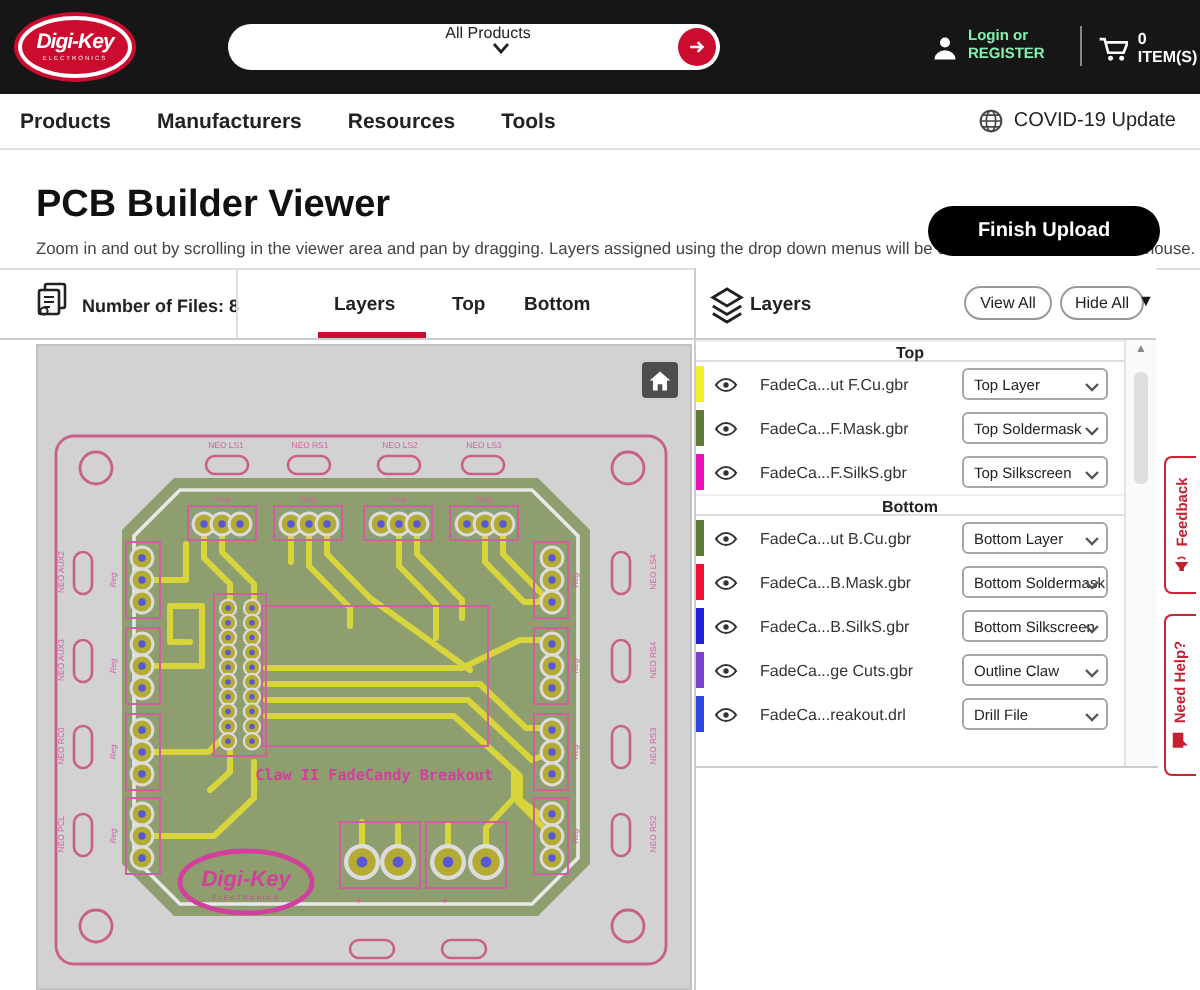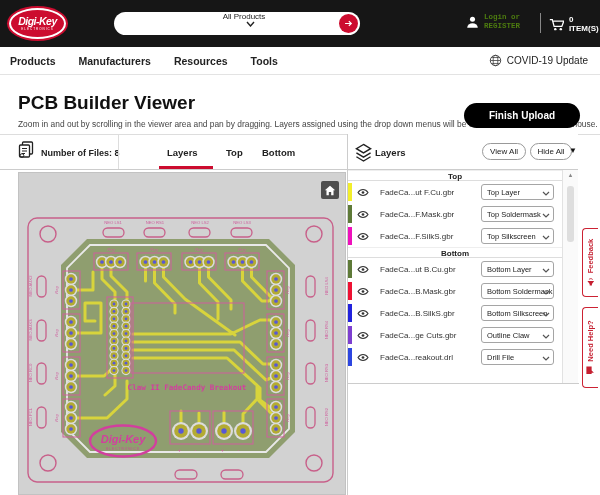--- a/index.html
+++ b/index.html
@@ -12,21 +12,21 @@
     border:2px solid #fff; border-radius:50%; box-shadow:0 0 0 2px #cc0c2f;
     display:flex; flex-direction:column; align-items:center; justify-content:center; cursor:pointer; }
   .logo-txt { color:#fff; font-weight:bold; font-style:italic; font-size:10.5px; letter-spacing:-0.5px; line-height:1; }
   .logo-sub { color:#fff; font-size:3px; letter-spacing:1px; line-height:1; margin-top:1px; }
   .search { position:absolute; left:114px; top:12px; width:246px; height:23px; background:#fff;
     border-radius:12px; display:flex; align-items:center;flex-direction:column; }
   .search-cat { font-size:8px; color:#222; margin-left:14px; }
   .search-chev { margin-left:26px; display:flex; }
   .search-btn { position:absolute; right:2px; top:2px; width:19px; height:19px; border-radius:50%;
     background:#cc0c2f; display:flex; align-items:center; justify-content:center; cursor:pointer; }
-  .login { position:absolute; left:466px; top:13px; display:flex; gap:5px; align-items:center; color:#4d7c0f; cursor:pointer;font-family:Liberation Mono, monospace; }
+  .login { position:absolute; left:466px; top:13px; display:flex; gap:5px; align-items:flex-end; color:#86efac; cursor:pointer; }
   .login-txt { font-size:7.5px; font-weight:bold; line-height:1.2; }
   .hdr-div { position:absolute; left:540px; top:13px; width:1px; height:20px; background:#888; }
   .cart { position:absolute; left:549px; top:15px; display:flex; gap:5px; align-items:center; color:#fff; cursor:pointer; }
   .cart-txt { font-size:8px; font-weight:bold; }
 
   
   .nav { position:absolute; left:0; top:47px; width:600px; height:28px; background:#fff; border-bottom:1px solid #e3e3e3; }
   .nav-items { display:flex; gap:23px; padding:8px 0 0 10px; }
   .nav-item { font-size:10.5px; font-weight:bold; color:#222; cursor:pointer; }
   .covid { position:absolute; right:12px; top:7px; display:flex; gap:5px; align-items:center;

